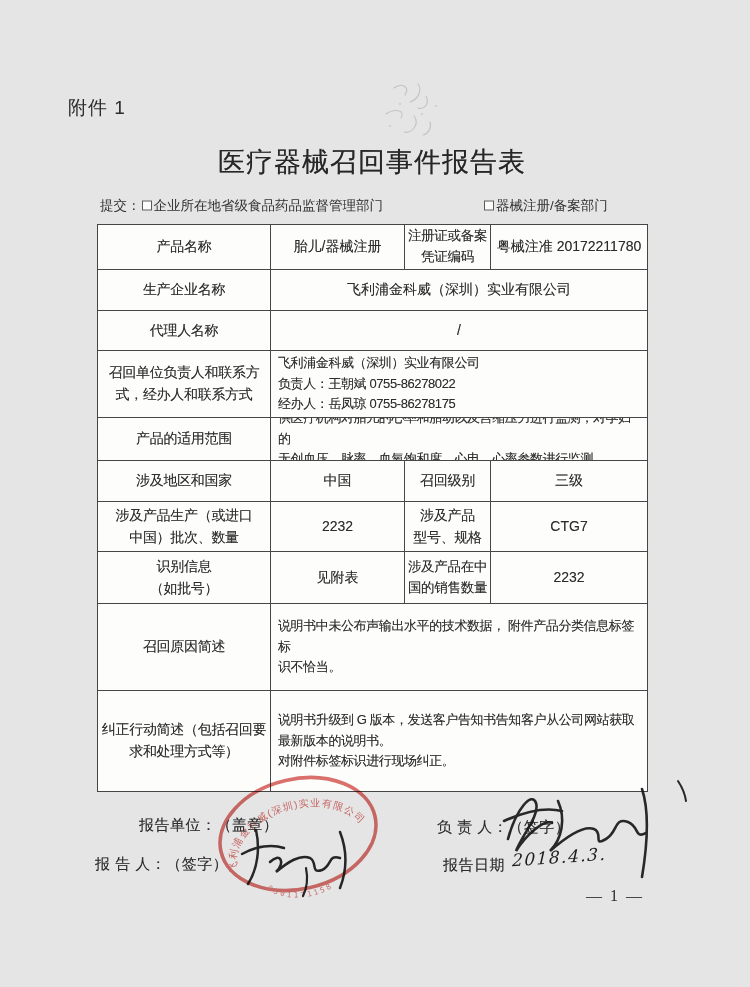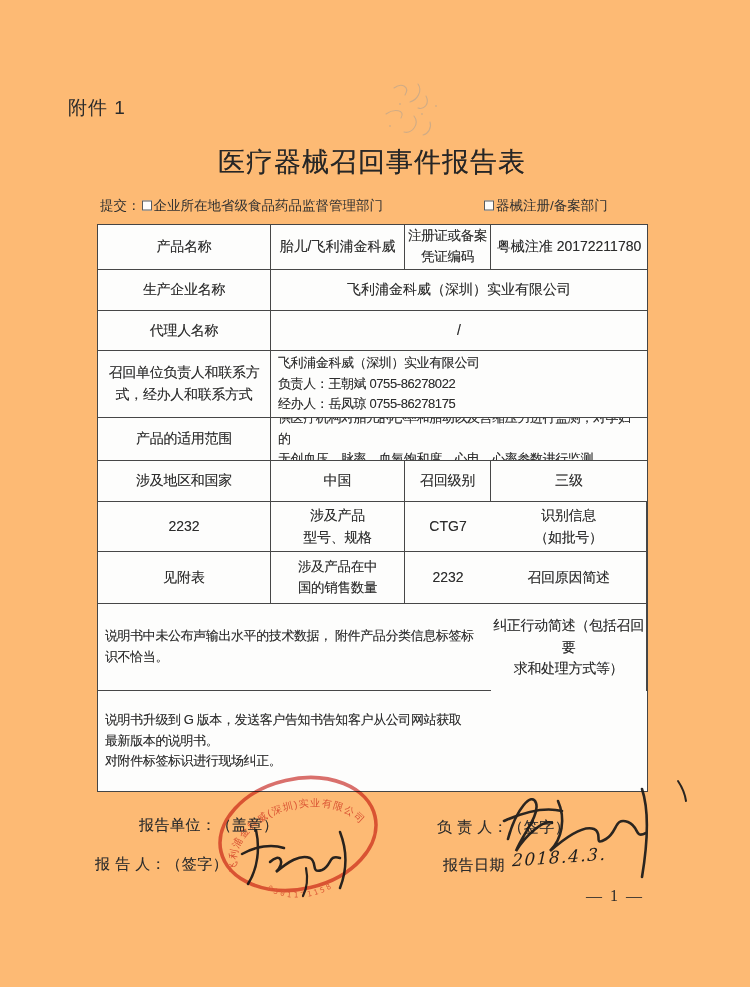--- a/index.html
+++ b/index.html
@@ -4,21 +4,21 @@
 <style>
   html,body{margin:0;padding:0;}
   body{
     width:750px;height:987px;
     background:#ffffff;
     font-family:"Liberation Sans","DejaVu Sans",sans-serif;
     color:#2e2e2e;
     position:relative;
     overflow:hidden;
   }
-  .page{position:absolute;left:0;top:0;width:750px;height:987px;background:#fdba74;}
+  .page{position:absolute;left:0;top:0;width:750px;height:987px;background:#e5e5e5;}
 
   .attach{
     position:absolute;left:68px;top:95px;
     font-size:19px;color:#2b2b2b;letter-spacing:1px;
   }
   .title{
     position:absolute;left:0;top:144px;width:744px;
     text-align:center;font-size:27px;font-weight:400;
     letter-spacing:1px;color:#262626;margin:0;
     text-shadow:0 0 .6px rgba(40,40,40,.55);
@@ -107,21 +107,21 @@
   <div class="submit-left">
     <span>提交：</span><span class="cb"></span><span>企业所在地省级食品药品监督管理部门</span>
   </div>
   <div class="submit-right">
     <span class="cb"></span><span>器械注册/备案部门</span>
   </div>
 
   <div class="tbl">
 
     <div class="c lab">产品名称</div>
-    <div class="c">胎儿/飞利浦金科威</div>
+    <div class="c">胎儿/器械注册</div>
     <div class="c lab small">注册证或备案
 凭证编码</div>
     <div class="c ec">粤械注准 20172211780</div>
 
     <div class="c lab">生产企业名称</div>
     <div class="c s3 ec">飞利浦金科威（深圳）实业有限公司</div>
 
     <div class="c lab">代理人名称</div>
     <div class="c s3 ec">/</div>
 
@@ -133,20 +133,22 @@
 
     <div class="c lab">产品的适用范围</div>
     <div class="c s3 ec vleft">供医疗机构对胎儿的心率和胎动以及宫缩压力进行监测，对孕妇的
 无创血压、脉率、血氧饱和度、心电、心率参数进行监测。</div>
 
     <div class="c lab">涉及地区和国家</div>
     <div class="c">中国</div>
     <div class="c lab">召回级别</div>
     <div class="c ec">三级</div>
 
+    <div class="c lab">涉及产品生产（或进口
+中国）批次、数量</div>
     <div class="c">2232</div>
     <div class="c lab">涉及产品
 型号、规格</div>
     <div class="c ec">CTG7</div>
 
     <div class="c lab">识别信息
 （如批号）</div>
     <div class="c">见附表</div>
     <div class="c lab small">涉及产品在中
 国的销售数量</div>

